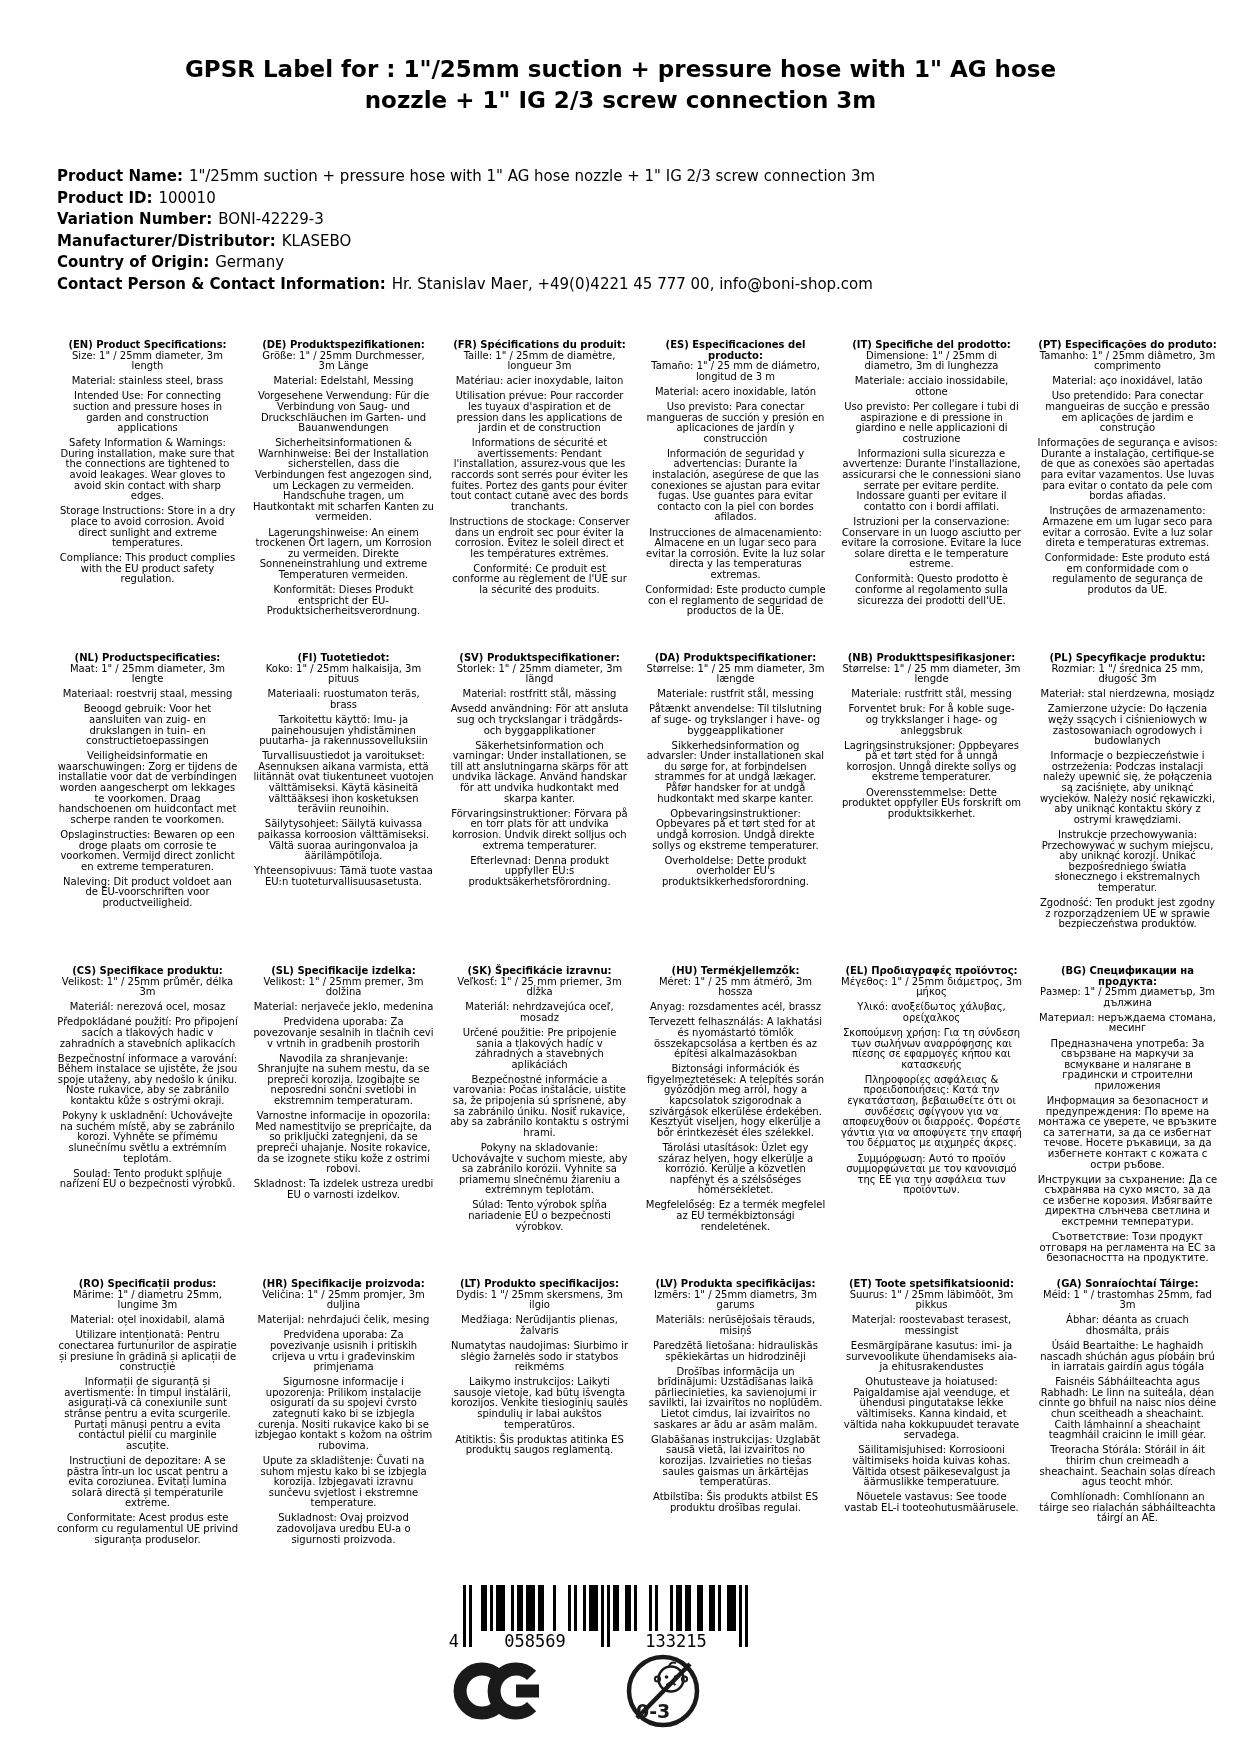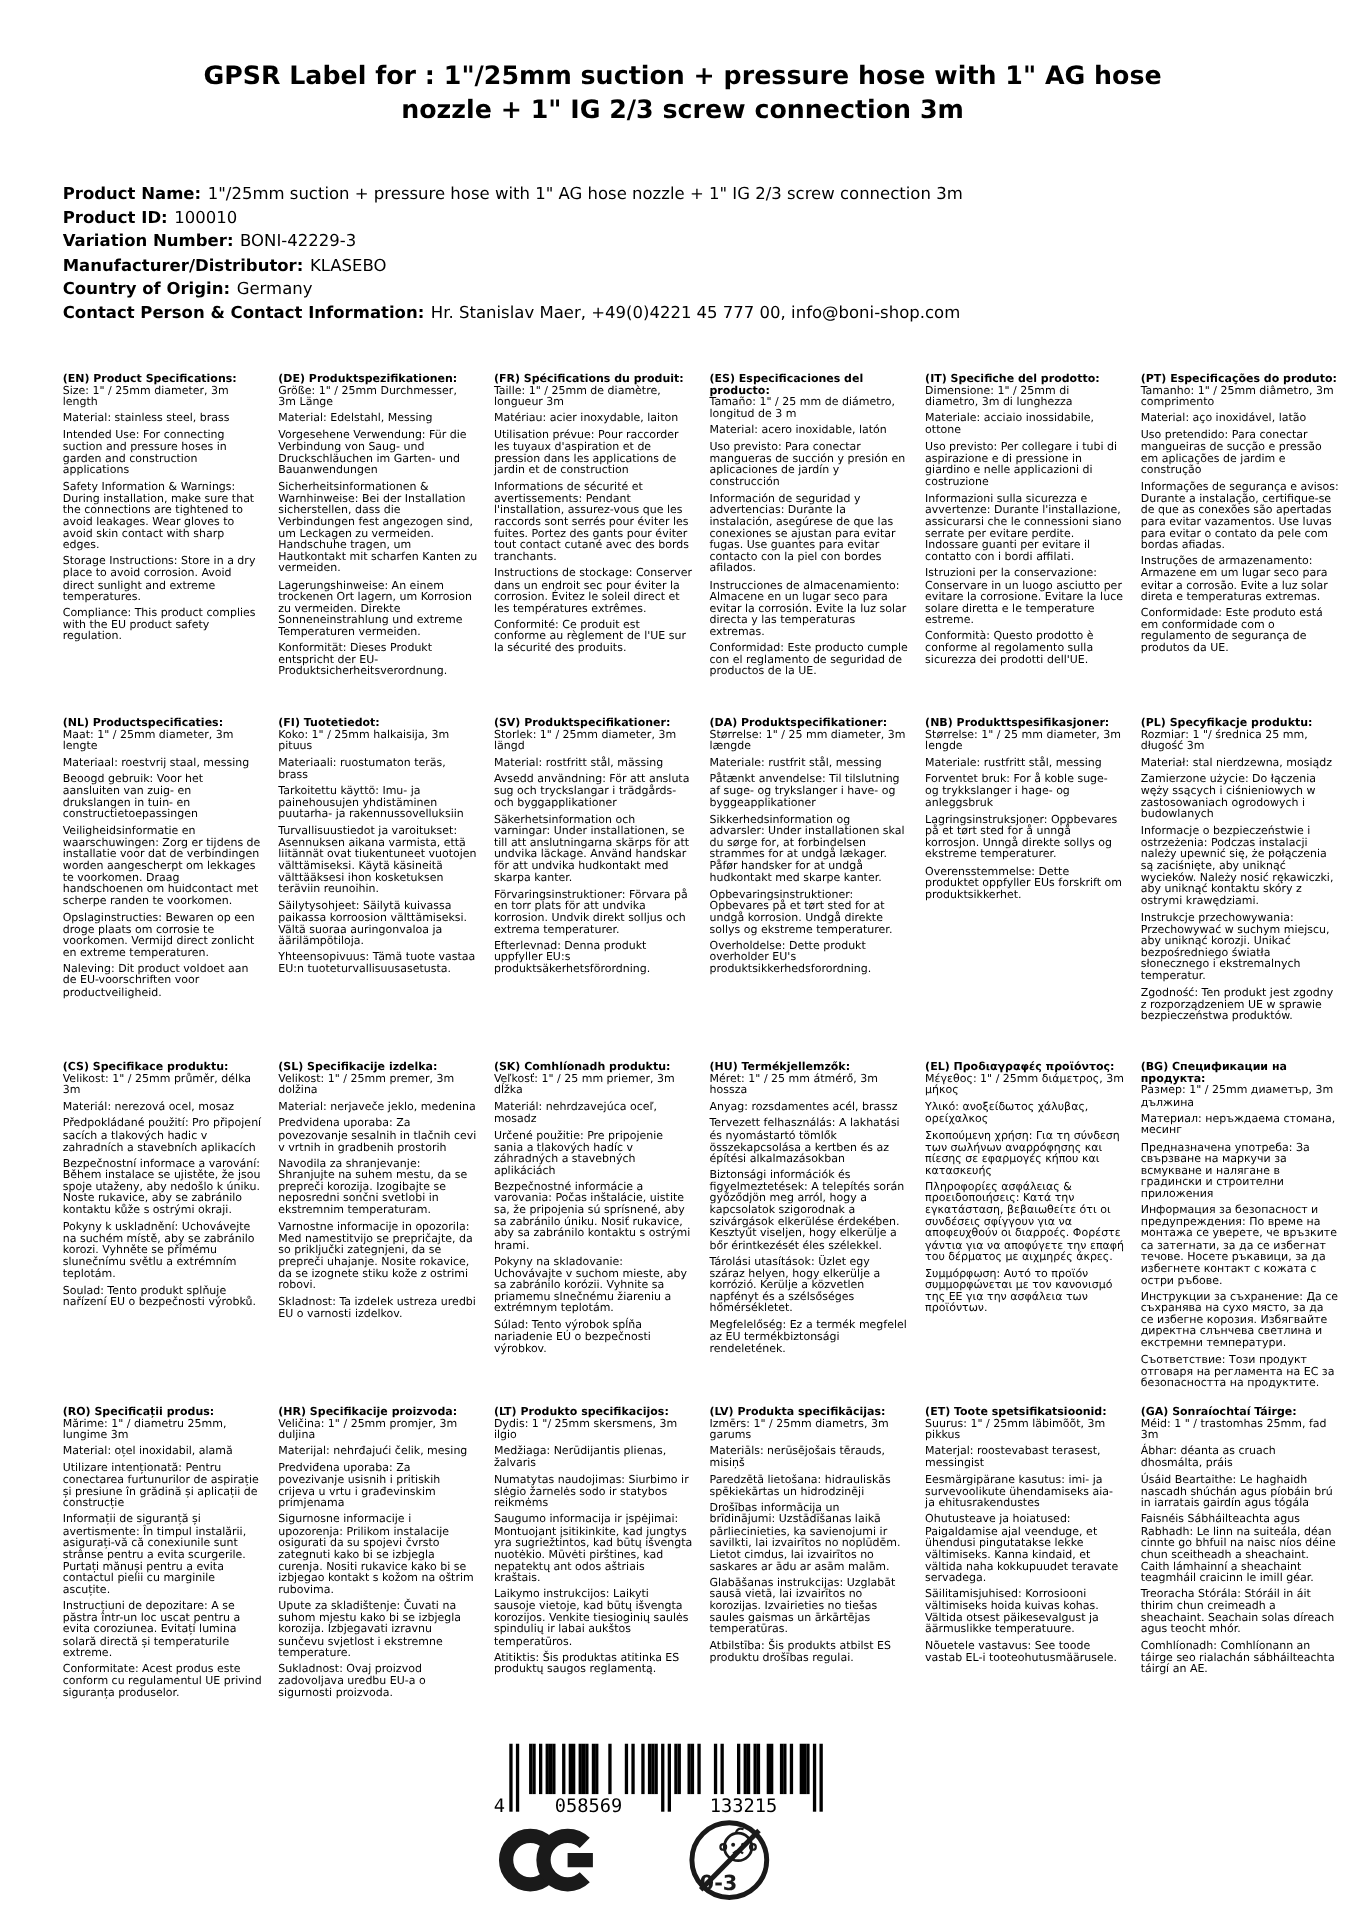--- a/index.html
+++ b/index.html
@@ -12,21 +12,21 @@
     position:absolute; top:54px; left:0; width:100%;
     text-align:center; font-size:23px; line-height:31px; font-weight:bold;
   }
   .info { position:absolute; top:166px; left:57px; font-size:15px; line-height:21.5px; }
   .info-row b { font-weight:bold; margin-right:6px;text-align:right; }
   .grid {
     position:absolute; top:340px; left:57px; width:1170px;
     display:grid; grid-template-columns:repeat(6,181px); column-gap:15px;
     grid-auto-rows:313px;
   }
-  .cell { font-size:10px; line-height:10.6px; }
+  .cell { font-size:10px; line-height:10.6px;text-align:center; }
   .cell-title { font-weight:bold; }
   .cell p { margin:0 0 4.5px 0; }
   .barcode-block { position:absolute; left:438px; top:1585px; }
   .bc-digit { font-family:"DejaVu Sans Mono", monospace; font-size:17px; fill:#000; }
   .ce-mark { position:absolute; left:452px; top:1660px; }
   .age-mark { position:absolute; left:624px; top:1652px; }
   .age-label { font-family:"DejaVu Sans", sans-serif; font-size:19px; font-weight:bold; fill:#1a1a1a; }
 </style>
 </head>
 <body>
@@ -167,21 +167,21 @@
       <div class="cell">
         <div class="cell-title">(SL) Specifikacije izdelka:</div>
         <p>Velikost: 1" / 25mm premer, 3m dolžina</p>
         <p>Material: nerjaveče jeklo, medenina</p>
         <p>Predvidena uporaba: Za povezovanje sesalnih in tlačnih cevi v vrtnih in gradbenih prostorih</p>
         <p>Navodila za shranjevanje: Shranjujte na suhem mestu, da se prepreči korozija. Izogibajte se neposredni sončni svetlobi in ekstremnim temperaturam.</p>
         <p>Varnostne informacije in opozorila: Med namestitvijo se prepričajte, da so priključki zategnjeni, da se prepreči uhajanje. Nosite rokavice, da se izognete stiku kože z ostrimi robovi.</p>
         <p>Skladnost: Ta izdelek ustreza uredbi EU o varnosti izdelkov.</p>
       </div>
       <div class="cell">
-        <div class="cell-title">(SK) Comhlíonadh produktu:</div>
+        <div class="cell-title">(SK) Špecifikácie izravnu:</div>
         <p>Veľkosť: 1" / 25 mm priemer, 3m dĺžka</p>
         <p>Materiál: nehrdzavejúca oceľ, mosadz</p>
         <p>Určené použitie: Pre pripojenie sania a tlakových hadíc v záhradných a stavebných aplikáciách</p>
         <p>Bezpečnostné informácie a varovania: Počas inštalácie, uistite sa, že pripojenia sú sprísnené, aby sa zabránilo úniku. Nosiť rukavice, aby sa zabránilo kontaktu s ostrými hrami.</p>
         <p>Pokyny na skladovanie: Uchovávajte v suchom mieste, aby sa zabránilo korózii. Vyhnite sa priamemu slnečnému žiareniu a extrémnym teplotám.</p>
         <p>Súlad: Tento výrobok spĺňa nariadenie EÚ o bezpečnosti výrobkov.</p>
       </div>
       <div class="cell">
         <div class="cell-title">(HU) Termékjellemzők:</div>
         <p>Méret: 1" / 25 mm átmérő, 3m hossza</p>
@@ -224,21 +224,20 @@
         <p>Predviđena uporaba: Za povezivanje usisnih i pritiskih crijeva u vrtu i građevinskim primjenama</p>
         <p>Sigurnosne informacije i upozorenja: Prilikom instalacije osigurati da su spojevi čvrsto zategnuti kako bi se izbjegla curenja. Nositi rukavice kako bi se izbjegao kontakt s kožom na oštrim rubovima.</p>
         <p>Upute za skladištenje: Čuvati na suhom mjestu kako bi se izbjegla korozija. Izbjegavati izravnu sunčevu svjetlost i ekstremne temperature.</p>
         <p>Sukladnost: Ovaj proizvod zadovoljava uredbu EU-a o sigurnosti proizvoda.</p>
       </div>
       <div class="cell">
         <div class="cell-title">(LT) Produkto specifikacijos:</div>
         <p>Dydis: 1 "/ 25mm skersmens, 3m ilgio</p>
         <p>Medžiaga: Nerūdijantis plienas, žalvaris</p>
         <p>Numatytas naudojimas: Siurbimo ir slėgio žarnelės sodo ir statybos reikmėms</p>
-        <p>Saugumo informacija ir įspėjimai: Montuojant įsitikinkite, kad jungtys yra sugriežtintos, kad būtų išvengta nuotėkio. Mūvėti pirštines, kad nepatektų ant odos aštriais kraštais.</p>
         <p>Laikymo instrukcijos: Laikyti sausoje vietoje, kad būtų išvengta korozijos. Venkite tiesioginių saulės spindulių ir labai aukštos temperatūros.</p>
         <p>Atitiktis: Šis produktas atitinka ES produktų saugos reglamentą.</p>
       </div>
       <div class="cell">
         <div class="cell-title">(LV) Produkta specifikācijas:</div>
         <p>Izmērs: 1" / 25mm diametrs, 3m garums</p>
         <p>Materiāls: nerūsējošais tērauds, misiņš</p>
         <p>Paredzētā lietošana: hidrauliskās spēkiekārtas un hidrodzinēji</p>
         <p>Drošības informācija un brīdinājumi: Uzstādīšanas laikā pārliecinieties, ka savienojumi ir savilkti, lai izvairītos no noplūdēm. Lietot cimdus, lai izvairītos no saskares ar ādu ar asām malām.</p>
         <p>Glabāšanas instrukcijas: Uzglabāt sausā vietā, lai izvairītos no korozijas. Izvairieties no tiešas saules gaismas un ārkārtējas temperatūras.</p>

